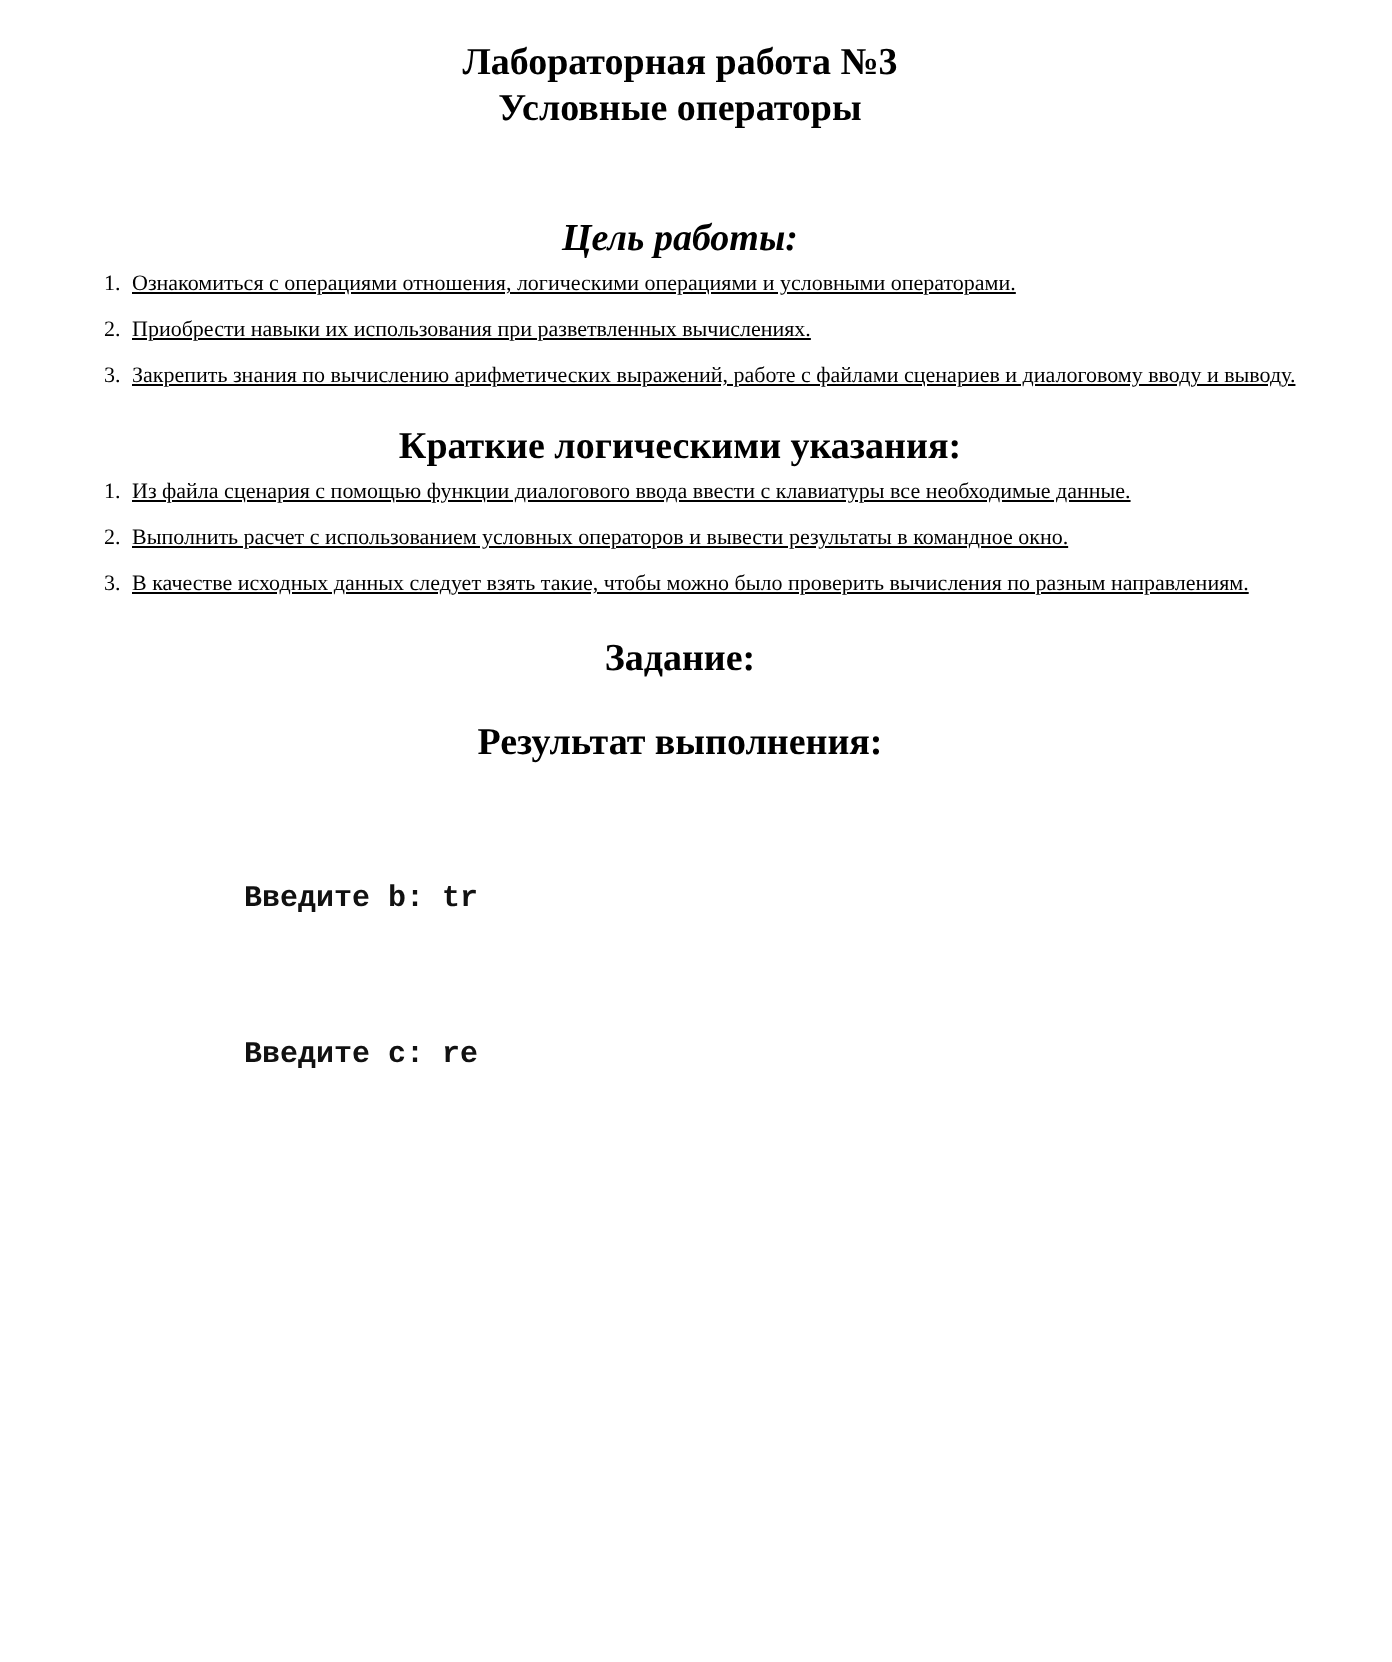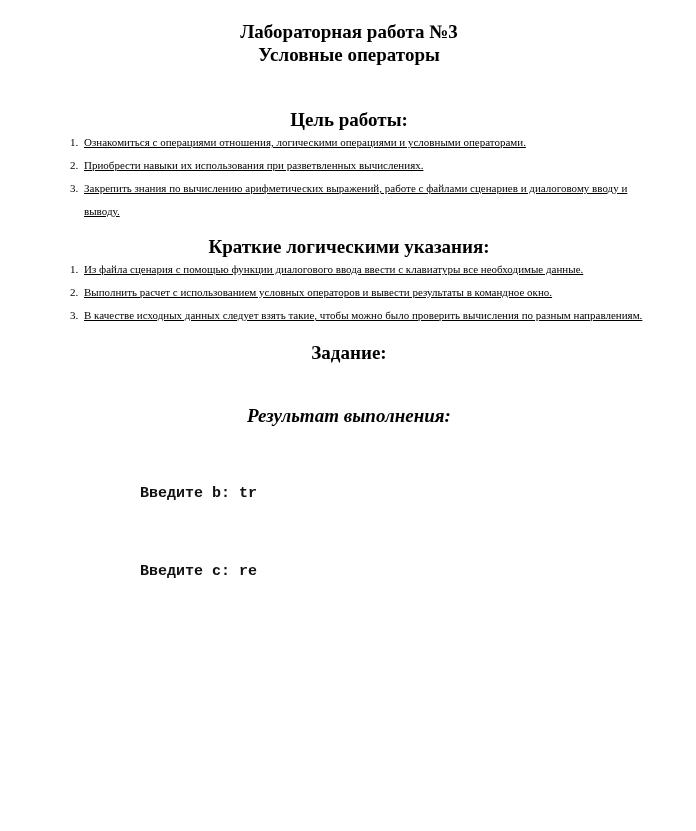--- a/index.html
+++ b/index.html
@@ -11,39 +11,39 @@
     width: 696px;
     height: 831px;
     overflow: hidden;
     font-family: "Liberation Serif", serif;
     color: #000000;
   }
   .page {
     box-sizing: border-box;
     width: 696px;
     height: 662px;
-    padding: 20px 40px 0 42px;
+    padding: 20px 40px 0 24px;
   }
   .doc-title {
     text-align: center;
     font-weight: bold;
     font-size: 19px;
     line-height: 23px;
   }
   .section-heading {
     text-align: center;
     font-weight: bold;
     font-size: 19px;
     line-height: 23px;
     margin: 0;
   }
-  .heading-goal        { margin-top: 42px; }
+  .heading-goal        { margin-top: 42px; font-style: italic; }
   .heading-guidelines  { margin-top: 12px; }
   .heading-task        { margin-top: 14px;  }
-  .heading-result      { margin-top: 40px; font-style: italic; }
+  .heading-result      { margin-top: 19px; }
 
   ol.doc-list {
     margin: 0;
     padding-left: 39px;
     font-size: 11px;
     line-height: 23px;
     text-decoration: underline;
   }
   ol.doc-list li {
     padding-left: 3px;

